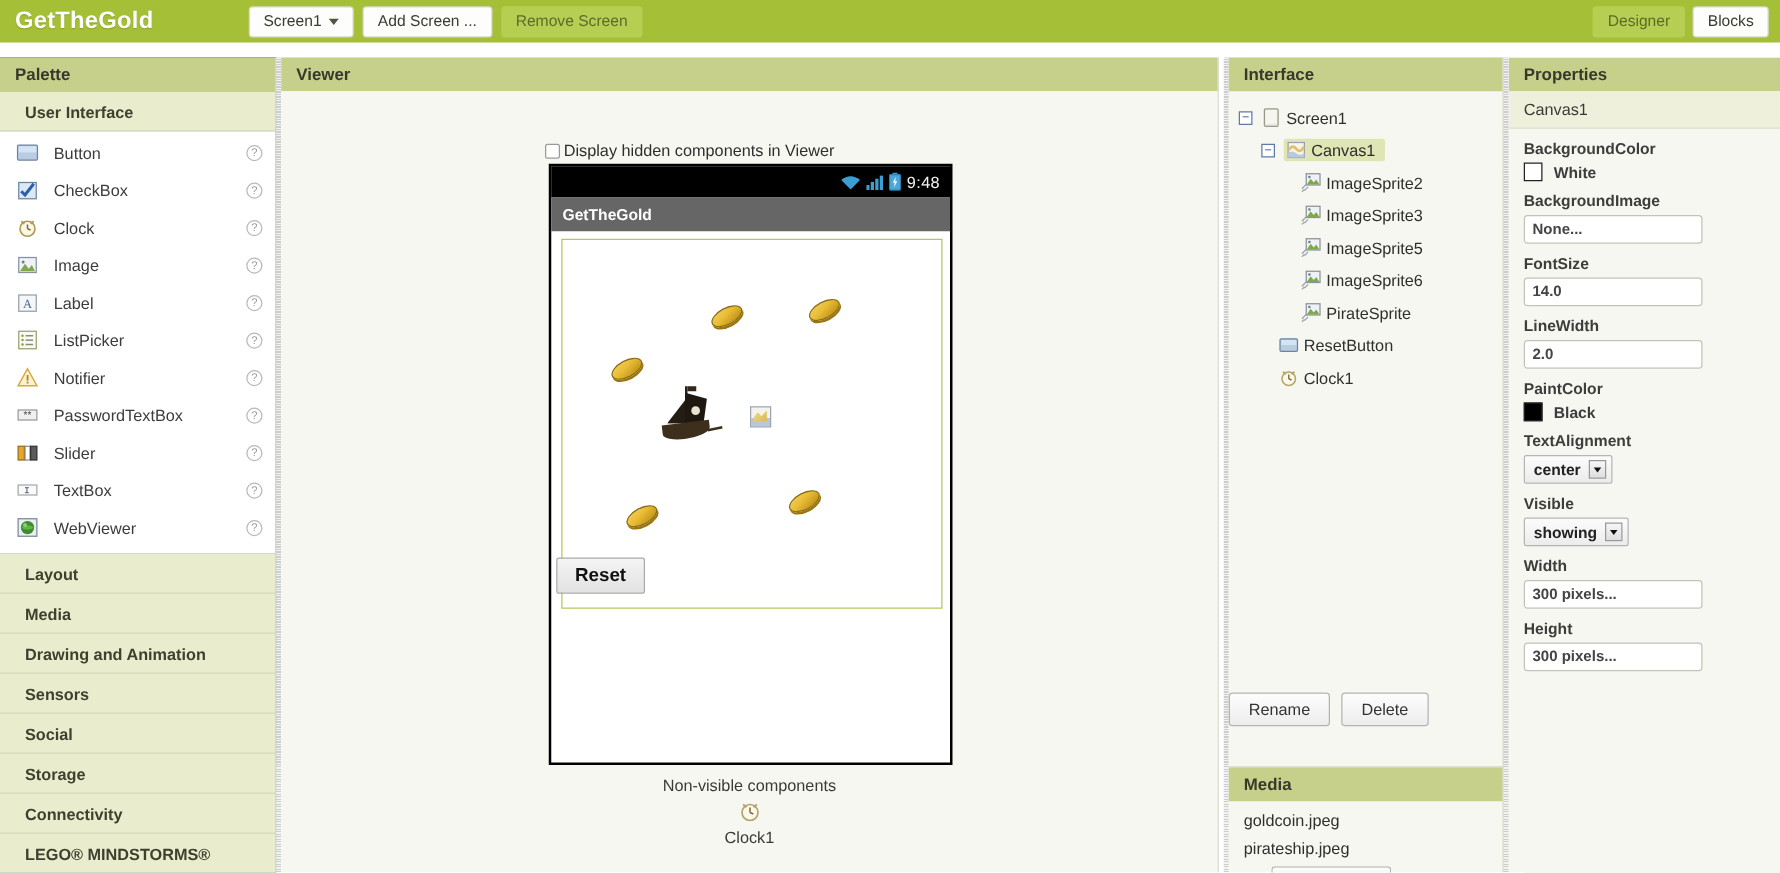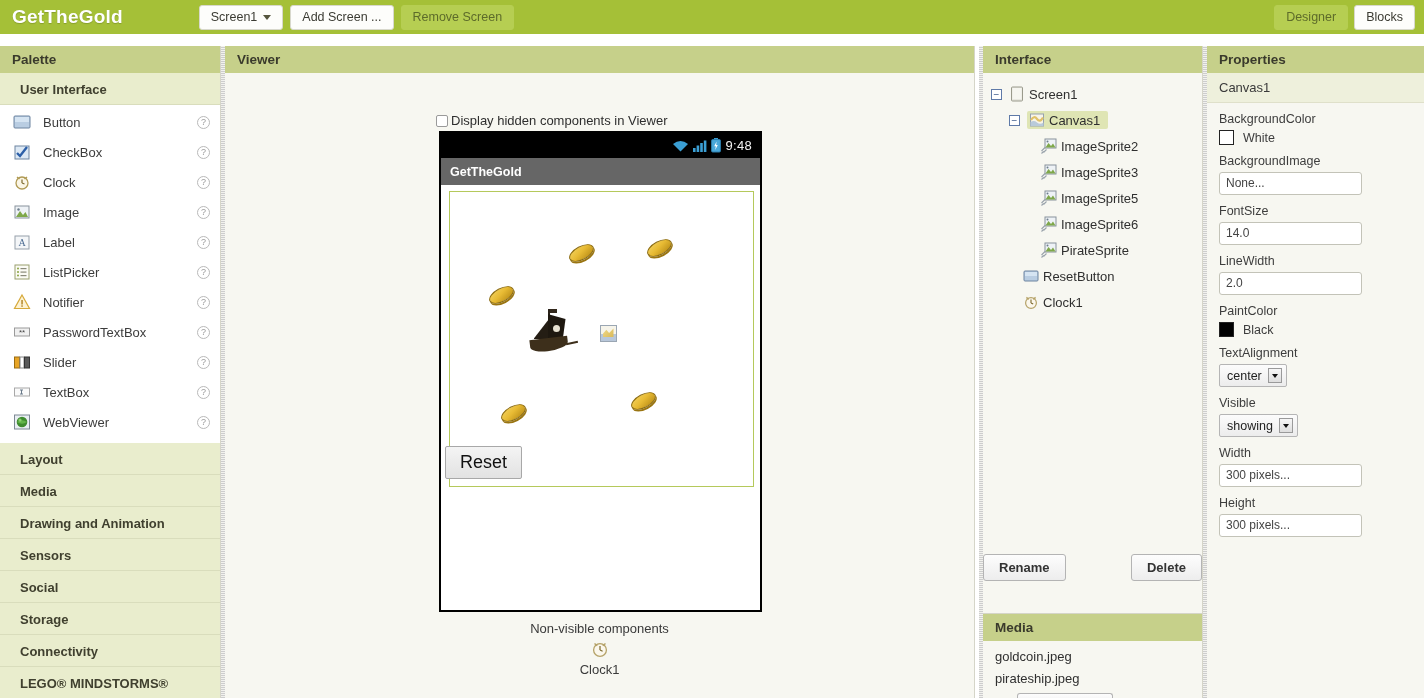--- a/index.html
+++ b/index.html
@@ -153,21 +153,21 @@
   }
   .sprite-ph::after {
     content: ""; position: absolute; left: 2px; top: 2px; width: 11px; height: 9px;
     background: linear-gradient(135deg,#f0d98a,#d9b957);
     clip-path: polygon(0 70%,35% 20%,60% 55%,100% 5%,100% 100%,0 100%);
   }
   .reset-btn {
     position: absolute; left: 4px; top: 313px;
     background: linear-gradient(180deg,#f4f4f4,#e2e2e2);
     border: 1px solid #a8a8a8; border-radius: 2px;
-    padding: 5px 14px; font-size: 18px; color: #111; cursor: pointer;
+    padding: 5px 14px; font-size: 15px; color: #111; cursor: pointer; font-weight: bold;
   }
   .nonvis-title {
     position: absolute; left: 0; right: 0; top: 548px; text-align: center;
     font-weight: normal; font-size: 13px; color: #3a3a3a;
   }
   .nonvis-item {
     position: absolute; left: 0; right: 0; top: 566px;
     display: flex; flex-direction: column; align-items: center;
   }
   .nonvis-item .lbl { margin-top: 3px; font-size: 13px; color: #3a3a3a; }
@@ -181,21 +181,21 @@
   .tnode { display: flex; align-items: center; height: 26px; font-size: 13px; color: #2f2f2f; }
   .toggler {
     width: 11px; height: 11px; border: 1px solid #5f7aa8; background: #fff;
     color: #3c5a8a; font-size: 10px; line-height: 9px; text-align: center;
     margin-right: 7px; flex: 0 0 11px; cursor: pointer;
   }
   .tree-ico { width: 16px; height: 16px; margin-right: 4px; flex: 0 0 16px; position: relative; }
   .tsel { background: #dfe5b4; padding: 1px 8px 1px 2px; border-radius: 2px; }
   .cmp-btns {
     position: absolute; left: 0; right: 0; top: 508px;
-    display: flex; justify-content: space-between; gap: 9px; font-weight: bold;
+    display: flex; justify-content: flex-start; gap: 9px;
   }
   .cmp-btn {
     background: linear-gradient(180deg,#fdfdfd,#ededed);
     border: 1px solid #b4b4b4; border-radius: 3px;
     padding: 5px 15px; font-size: 13px; color: #333; cursor: pointer;
   }
   #media {
     position: absolute; left: 983px; top: 613px; width: 220px; height: 85px;
     background: #f7f7f1; border-right: 1px solid #d5d5c8; border-top: 1px solid #d5d5c8;
   }
@@ -209,21 +209,21 @@
 
   
   #properties {
     position: absolute; left: 1207px; top: 46px; width: 217px; height: 652px;
     background: #f7f7f1; overflow: hidden;
   }
   .prop-sel {
     background: #eef0dc; border-bottom: 1px solid #dfe0ca;
     padding: 7px 12px; font-size: 13px; color: #3a3a3a;
   }
-  .prop-body { padding: 9px 12px 0 12px; }
+  .prop-body { padding: 9px 12px 0 12px; font-weight: bold; }
   .prop-name { font-size: 12.5px; color: #3d3d3d; margin: 9px 0 4px 0; }
   .prop-body > .prop-name:first-child { margin-top: 0; }
   .color-row { display: flex; align-items: center; margin-bottom: 2px; cursor: pointer; }
   .swatch { width: 15px; height: 15px; border: 1px solid #222; margin-right: 9px; }
   .color-txt { font-size: 12.5px; color: #3d3d3d; }
   .prop-input {
     width: 143px; height: 23px; background: #fff; border: 1px solid #c3c3b8;
     border-radius: 3px; font-size: 12px; color: #444;
     padding: 0 6px; line-height: 21px; cursor: text;
   }

